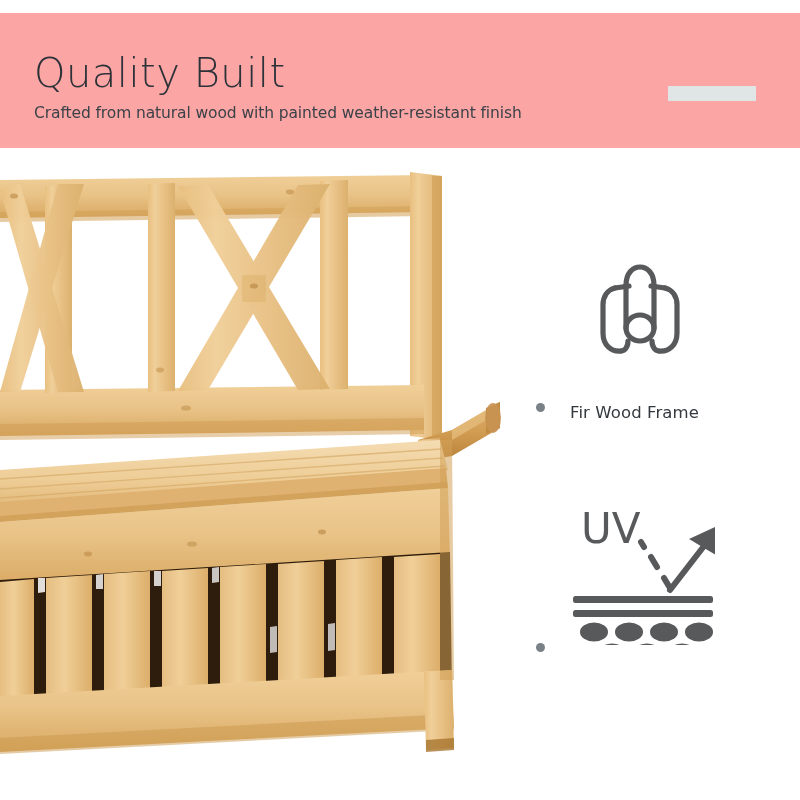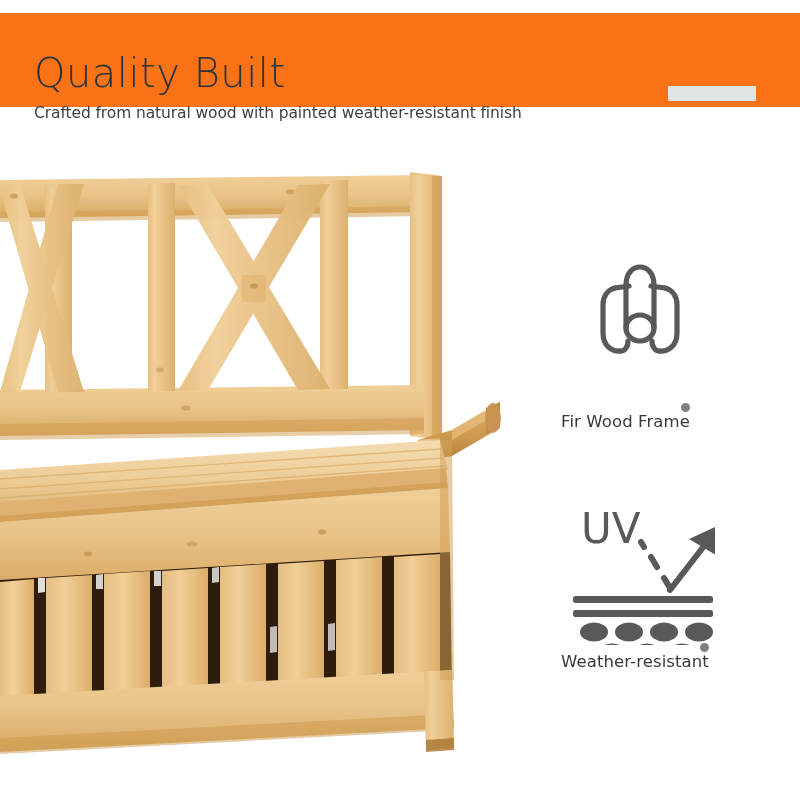--- a/index.html
+++ b/index.html
@@ -19,22 +19,22 @@
     background: #ffffff;
     overflow: hidden;
   }
 
   
   .header-band {
     position: absolute;
     left: 0;
     top: 13px;
     width: 800px;
-    height: 94px;
-    background: #f97316;
+    height: 135px;
+    background: #fca5a5;
   }
   .header-title {
     position: absolute;
     left: 34px;
     top: 40px;
     font-family: "DejaVu Sans", sans-serif;
     font-size: 40px;
     font-weight: 300;
     letter-spacing: 0.5px;
     color: #2c3238;
@@ -70,23 +70,22 @@
   }
   .feature-icon {
     position: absolute;
     left: 0;
     top: 0;
     text-align: center;
   }
   .feature-row {
     position: absolute;
     display: flex;
-    align-items: flex-end;
+    align-items: flex-start;
     white-space: nowrap;
-    flex-direction: column;
   }
   .feature-bullet {
     width: 9px;
     height: 9px;
     border-radius: 50%;
     background: #7b8287;
     flex: 0 0 auto;
   }
   .feature-label {
     font-family: "DejaVu Sans", sans-serif;
@@ -288,17 +287,16 @@
         <ellipse cx="99" cy="137" rx="14" ry="9.5" fill="#58595b"></ellipse>
         <ellipse cx="134" cy="137" rx="14" ry="9.5" fill="#58595b"></ellipse>
 
         <ellipse cx="47" cy="158" rx="14" ry="9.5" fill="#58595b"></ellipse>
         <ellipse cx="82" cy="158" rx="14" ry="9.5" fill="#58595b"></ellipse>
         <ellipse cx="117" cy="158" rx="14" ry="9.5" fill="#58595b"></ellipse>
       </svg>
     </div>
     <div class="feature-row">
       <span class="feature-bullet"></span>
-      <span class="feature-label">Weather-resistant</span>
     </div>
   </div>
 
 </div>
 
 </body></html>

